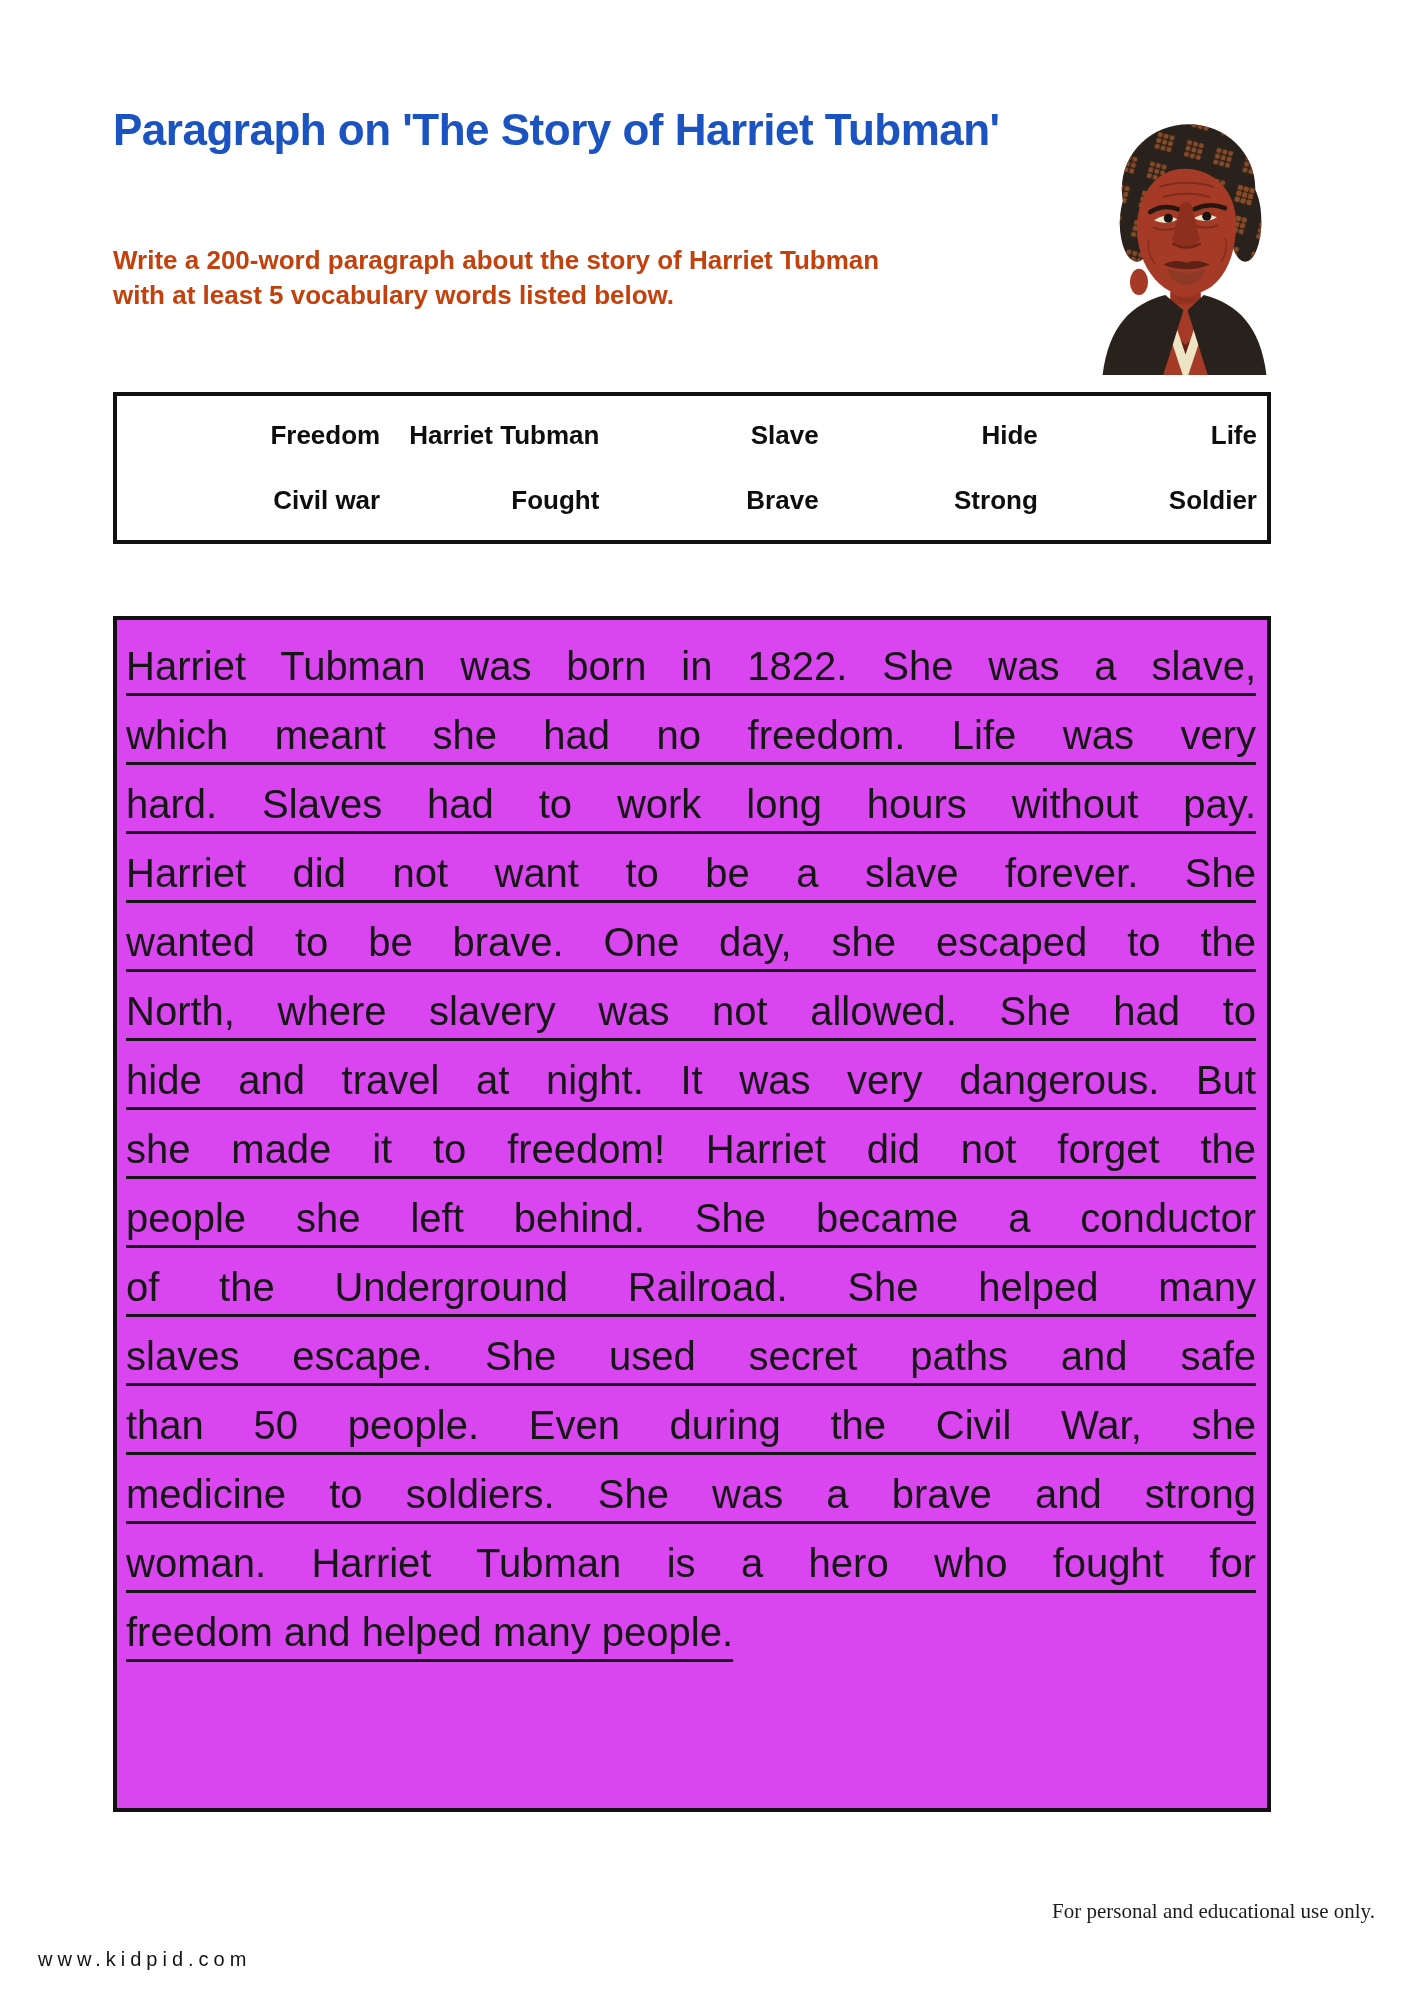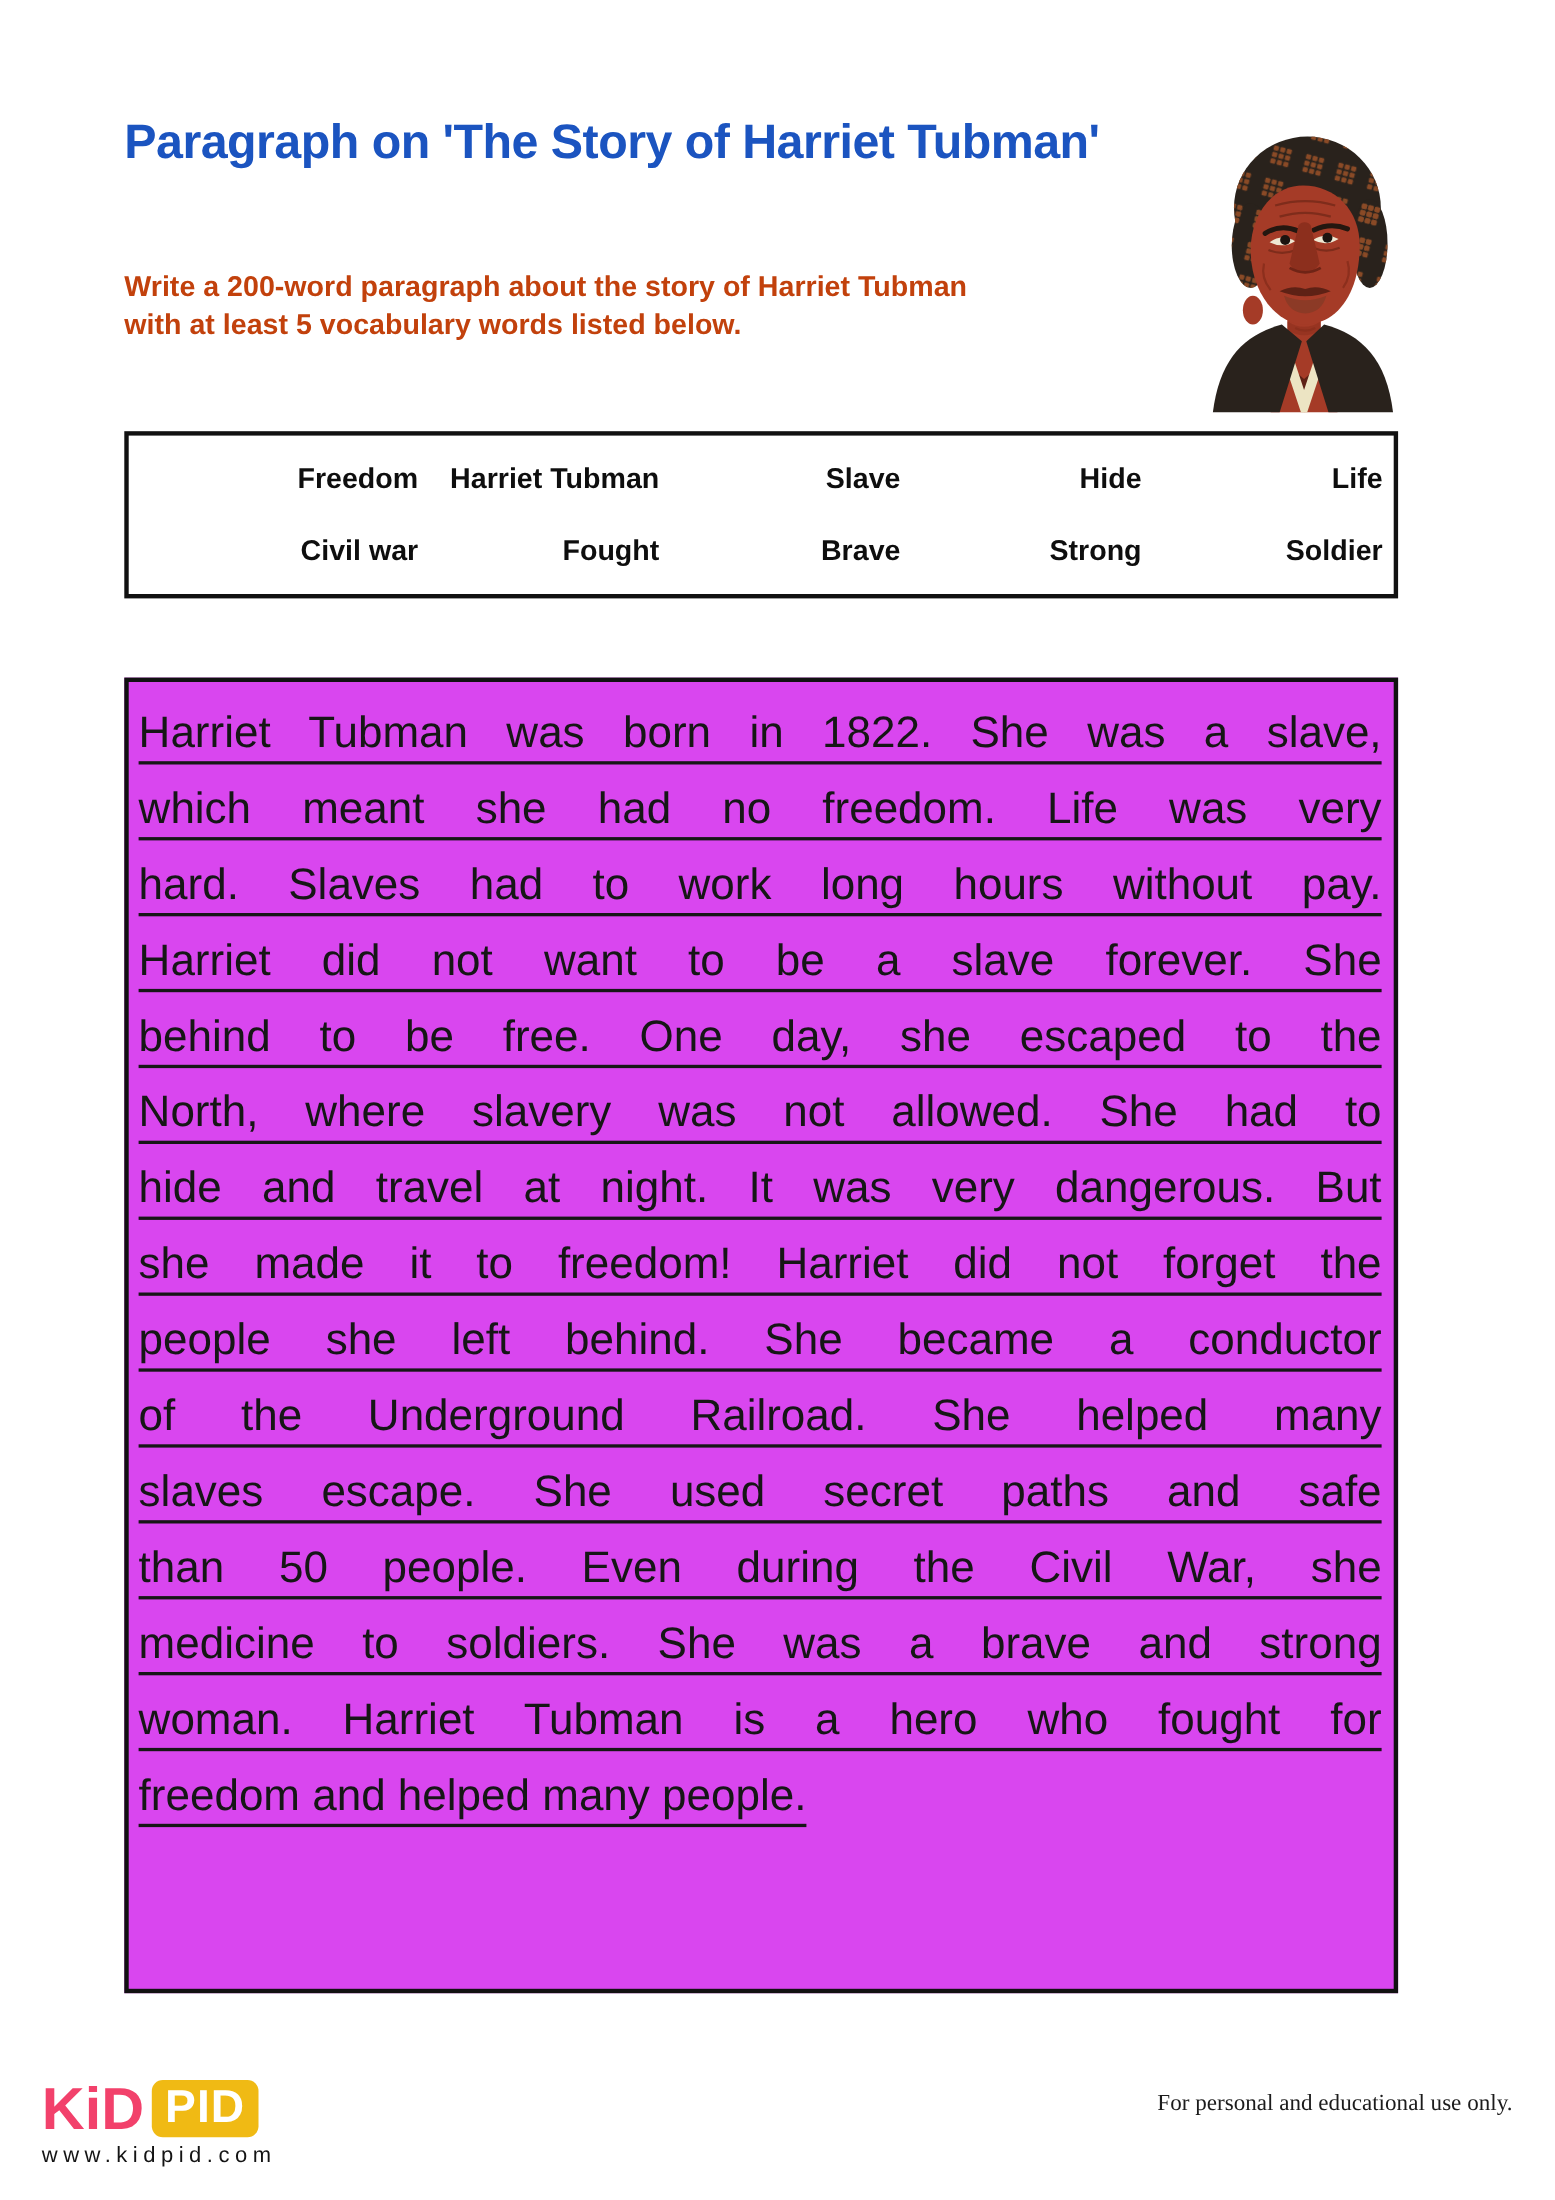--- a/index.html
+++ b/index.html
@@ -179,36 +179,32 @@
         <div class="vocab-word">Strong</div>
         <div class="vocab-word">Soldier</div>
       </div>
   </div>
 
   <div class="writing-box">
       <div class="wline">Harriet Tubman was born in 1822. She was a slave,</div>
       <div class="wline">which meant she had no freedom. Life was very</div>
       <div class="wline">hard. Slaves had to work long hours without pay.</div>
       <div class="wline">Harriet did not want to be a slave forever. She</div>
-      <div class="wline">behind to be free. One day, she escaped to the</div>
+      <div class="wline">wanted to be brave. One day, she escaped to the</div>
       <div class="wline">North, where slavery was not allowed. She had to</div>
       <div class="wline">hide and travel at night. It was very dangerous. But</div>
       <div class="wline">she made it to freedom! Harriet did not forget the</div>
       <div class="wline">people she left behind. She became a conductor</div>
       <div class="wline">of the Underground Railroad. She helped many</div>
       <div class="wline">slaves escape. She used secret paths and safe</div>
       <div class="wline">than 50 people. Even during the Civil War, she</div>
       <div class="wline">medicine to soldiers. She was a brave and strong</div>
       <div class="wline">woman. Harriet Tubman is a hero who fought for</div>
       <div class="wline">freedom and helped many people.</div>
     </div>
 
-  <div class="logo">
-    <span class="logo-kid">KiD</span>
-    <span class="logo-pid">PID</span>
-  </div>
   <div class="site">www.kidpid.com</div>
 
   <div class="usage">
     <div>For personal and educational use only.</div>
   </div>
 
 </div>
 
 </body></html>

